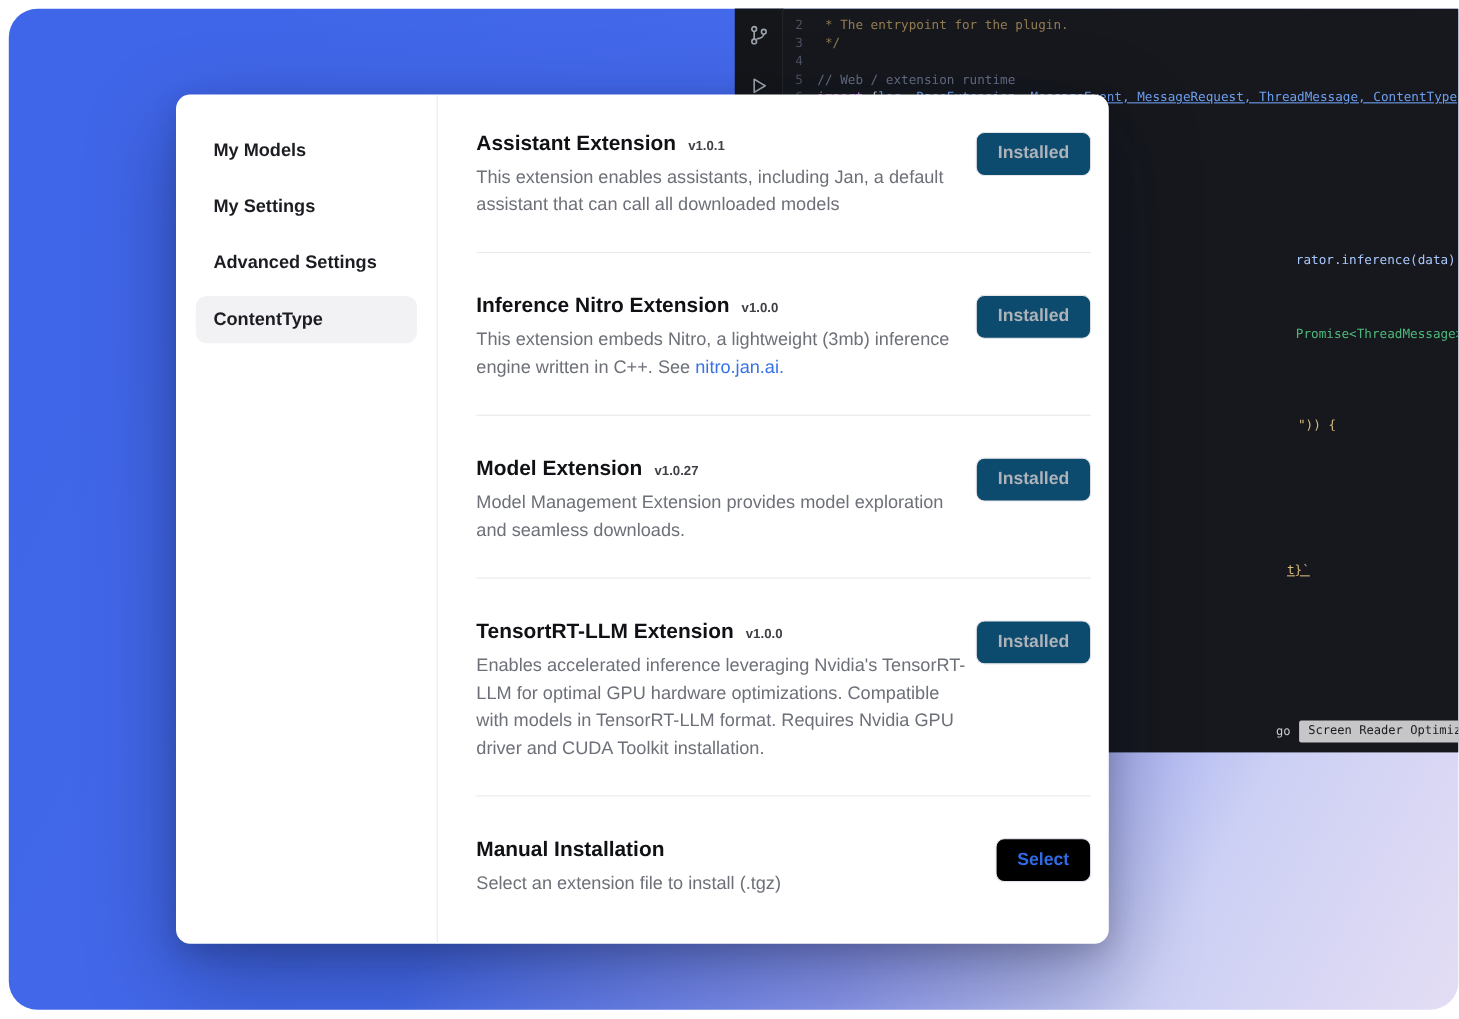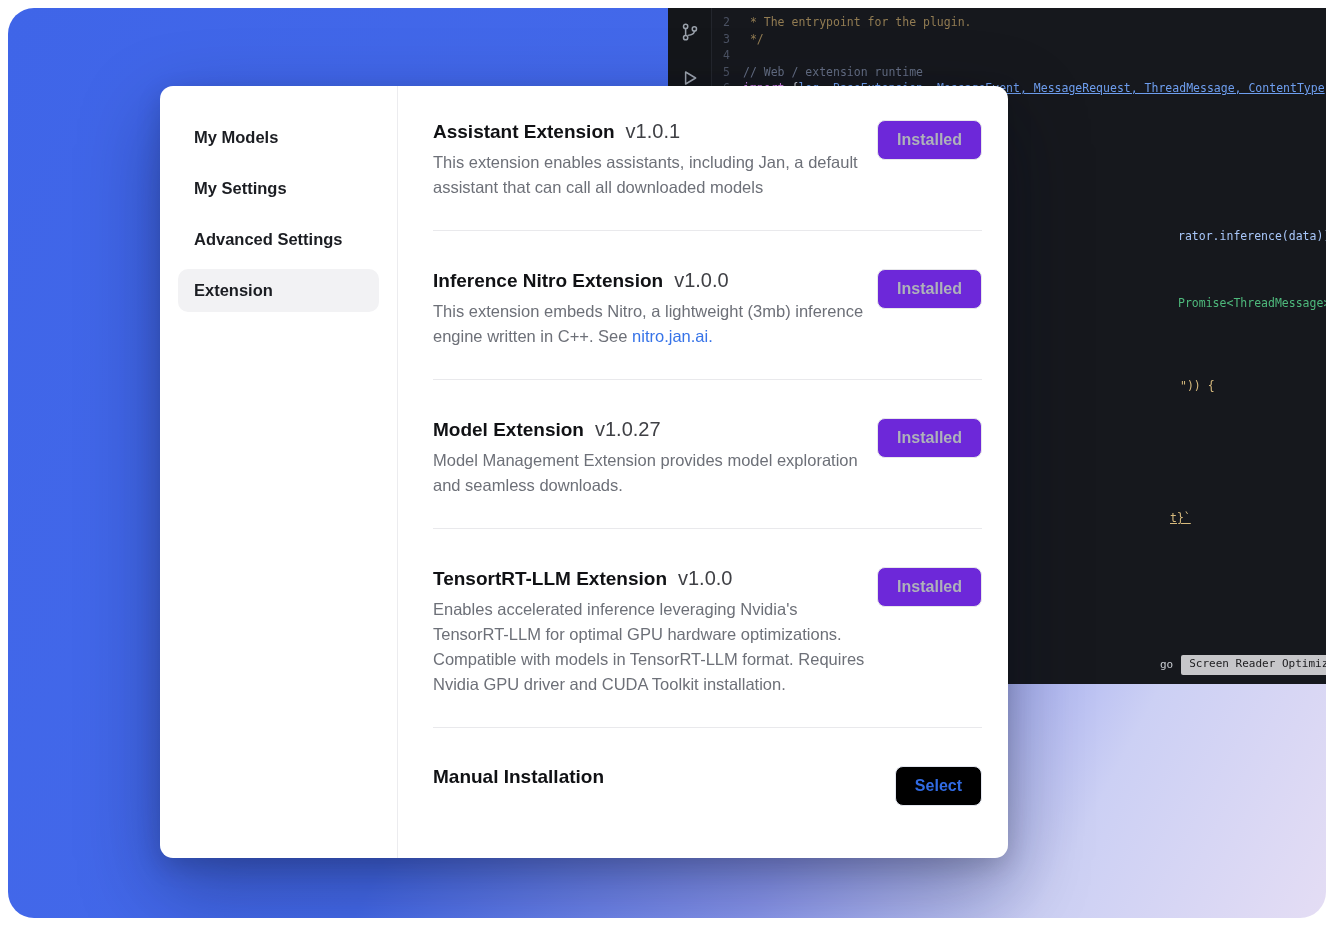--- a/index.html
+++ b/index.html
@@ -50,35 +50,35 @@
     box-shadow:0 30px 80px rgba(10,15,40,.35), 0 8px 24px rgba(0,0,0,.15);
     display:flex; overflow:hidden;
   }
   .nav { width:238px; flex:0 0 238px; border-right:1px solid #ececef; padding:30px 18px 0 18px; }
   .nav-item {
     padding:12px 16px; margin-bottom:8px; border-radius:10px;
     font-size:16.5px; font-weight:700; color:#1b1d22; cursor:pointer;
   }
   .nav-item.active { background:#f2f2f4; }
 
-  .content { flex:1; padding:34px 26px 20px 35px; }
+  .content { flex:1; padding:34px 16px 20px 35px; }
   .ext { display:flex; justify-content:space-between; align-items:flex-start; }
   .ext-info { max-width:582px; }
   .title-row { display:flex; align-items:baseline; gap:11px; }
   .ext-name { font-size:19px; font-weight:700; color:#101114; }
-  .ver { font-size:20px; font-weight:400; color:#3f4045; }
+  .ver { font-size:12px; font-weight:700; color:#3f4045; }
   .desc { margin-top:7px; font-size:16.5px; line-height:25px; color:#6d7078; }
   .desc a { color:#3673e8; text-decoration:none; cursor:pointer; }
   .divider { border:none; border-top:1px solid #e9e9ec; margin:30px 0 38px; }
 
   .btn {
     border-radius:8px; font-family:"Liberation Sans", sans-serif;
     font-size:16px; font-weight:700; padding:10px 19px; cursor:pointer; white-space:nowrap;
   }
-  .btn.installed { background:#6d28d9; border:1px solid #e7e7ea; color:#aeb2b9; }
+  .btn.installed { background:#0c4a6e; border:1px solid #e7e7ea; color:#aeb2b9; }
   .btn.select    { background:#000000; border:1px solid #e4e7f0; color:#316be3; }
 </style>
 </head>
 <body>
 
 <div class="canvas">
 
   <div class="editor">
     <div class="activity-bar">
       <span>
@@ -129,21 +129,21 @@
       <span>go</span>
       <span class="chip">Screen Reader Optimize</span>
     </div>
   </div>
 
   <div class="modal">
     <aside class="nav">
       <div class="nav-item">My Models</div>
       <div class="nav-item">My Settings</div>
       <div class="nav-item">Advanced Settings</div>
-      <div class="nav-item active">Extension</div>
+      <div class="nav-item active">ContentType</div>
     </aside>
 
     <main class="content">
 
       <section class="ext">
         <div class="ext-info">
           <div class="title-row">
             <h3 class="ext-name">Assistant Extension</h3>
             <span class="ver">v1.0.1</span>
           </div>
@@ -187,19 +187,20 @@
         </div>
         <button class="btn installed">Installed</button>
       </section>
       <hr class="divider">
 
       <section class="ext">
         <div class="ext-info">
           <div class="title-row">
             <h3 class="ext-name">Manual Installation</h3>
           </div>
+          <p class="desc"><span>Select an extension file to install (.tgz)</span></p>
         </div>
         <button class="btn select">Select</button>
       </section>
 
     </main>
   </div>
 </div>
 
 </body></html>

